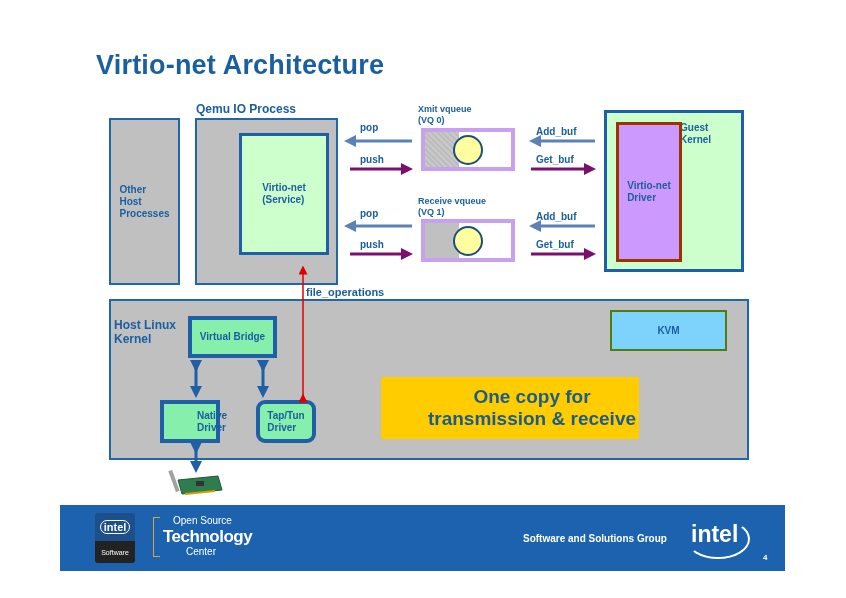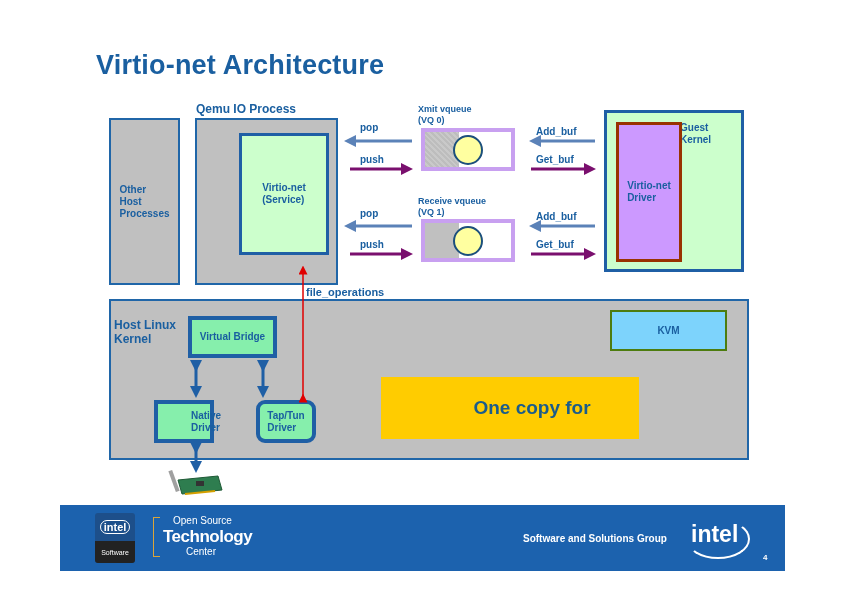--- a/index.html
+++ b/index.html
@@ -88,39 +88,40 @@
 <div class="abs lbl" style="left:114px;top:318px;width:70px;font-size:12px;line-height:14px;">
   <div>Host Linux</div>
   <div>Kernel</div>
 </div>
 
 <div class="abs lbl" style="left:306px;top:286px;font-size:11px;text-align:left;">file_operations</div>
 
 <div class="box white center-text" style="left:188px;top:316px;width:89px;height:42px;">
   <div class="lbl">Virtual Bridge</div>
 </div>
-<div class="box white center-text" style="left:154px;top:400px;width:60px;height:43px;padding-left:44px;">
+<div class="box white center-text" style="left:160px;top:400px;width:60px;height:43px;padding-left:44px;">
   <div class="lbl">
     <div>Native</div>
     <div>Driver</div>
   </div>
 </div>
 <div class="box white center-text" style="left:256px;top:400px;width:60px;height:43px;border-radius:9px;">
   <div class="lbl">
     <div>Tap/Tun</div>
     <div>Driver</div>
   </div>
 </div>
 <div class="box center-text" style="left:610px;top:310px;width:117px;height:41px;border:2px solid #4d7c0f;background:#7dd3fc;">
   <div class="lbl">KVM</div>
 </div>
 
 <div class="box center-text" style="left:381px;top:377px;width:258px;height:62px;background:#ffcc00;padding-left:44px;">
   <div style="color:#1b5c8a;font-weight:bold;font-size:19px;line-height:22px;text-align:center;">
     <div>One copy for</div>
+    <div>transmission &amp; receive</div>
   </div>
 </div>
 
 <svg width="846" height="598">
   <defs>
     <marker id="mb" markerWidth="4" markerHeight="4" refX="2" refY="2" orient="auto">
         <path d="M0,0 L4,2 L0,4 z" fill="#5b82b8"></path>
       </marker>
     <marker id="mp" markerWidth="4" markerHeight="4" refX="2" refY="2" orient="auto">
         <path d="M0,0 L4,2 L0,4 z" fill="#7a0f6e"></path>

